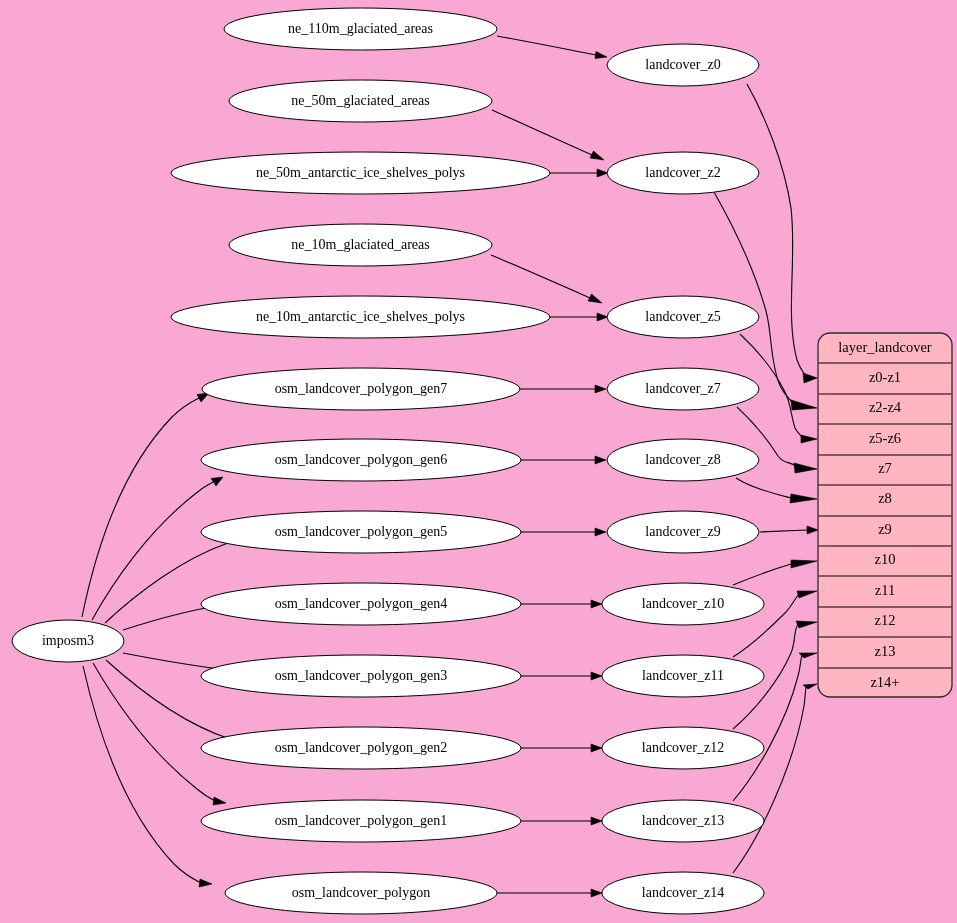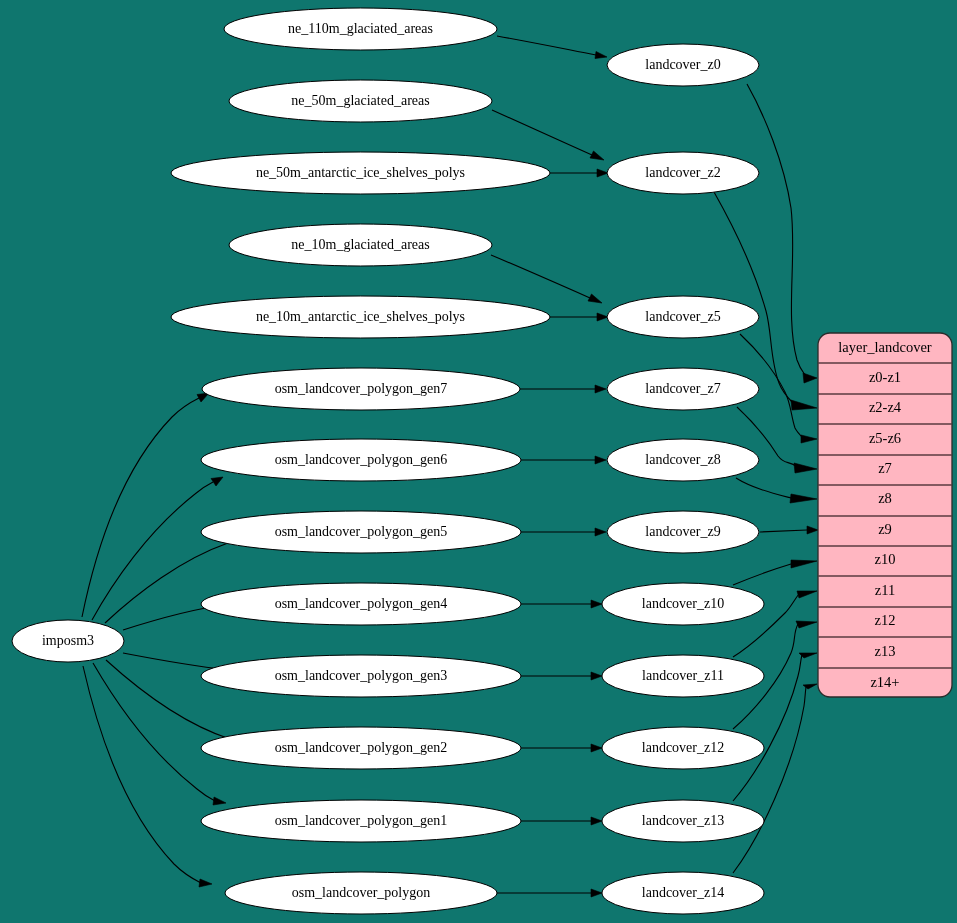--- a/index.html
+++ b/index.html
@@ -4,21 +4,21 @@
 <style>
   html, body {
     margin: 0;
     padding: 0;
     background: #ffffff;
   }
   #diagram-root {
     position: relative;
     width: 957px;
     height: 923px;
-    background: #0f766e;
+    background: #f9a8d4;
     font-family: "Liberation Serif", "DejaVu Serif", serif;
     overflow: hidden;
   }
   svg#graph {
     display: block;
     width: 957px;
     height: 923px;
   }
   .node-ellipse {
     fill: #ffffff;

